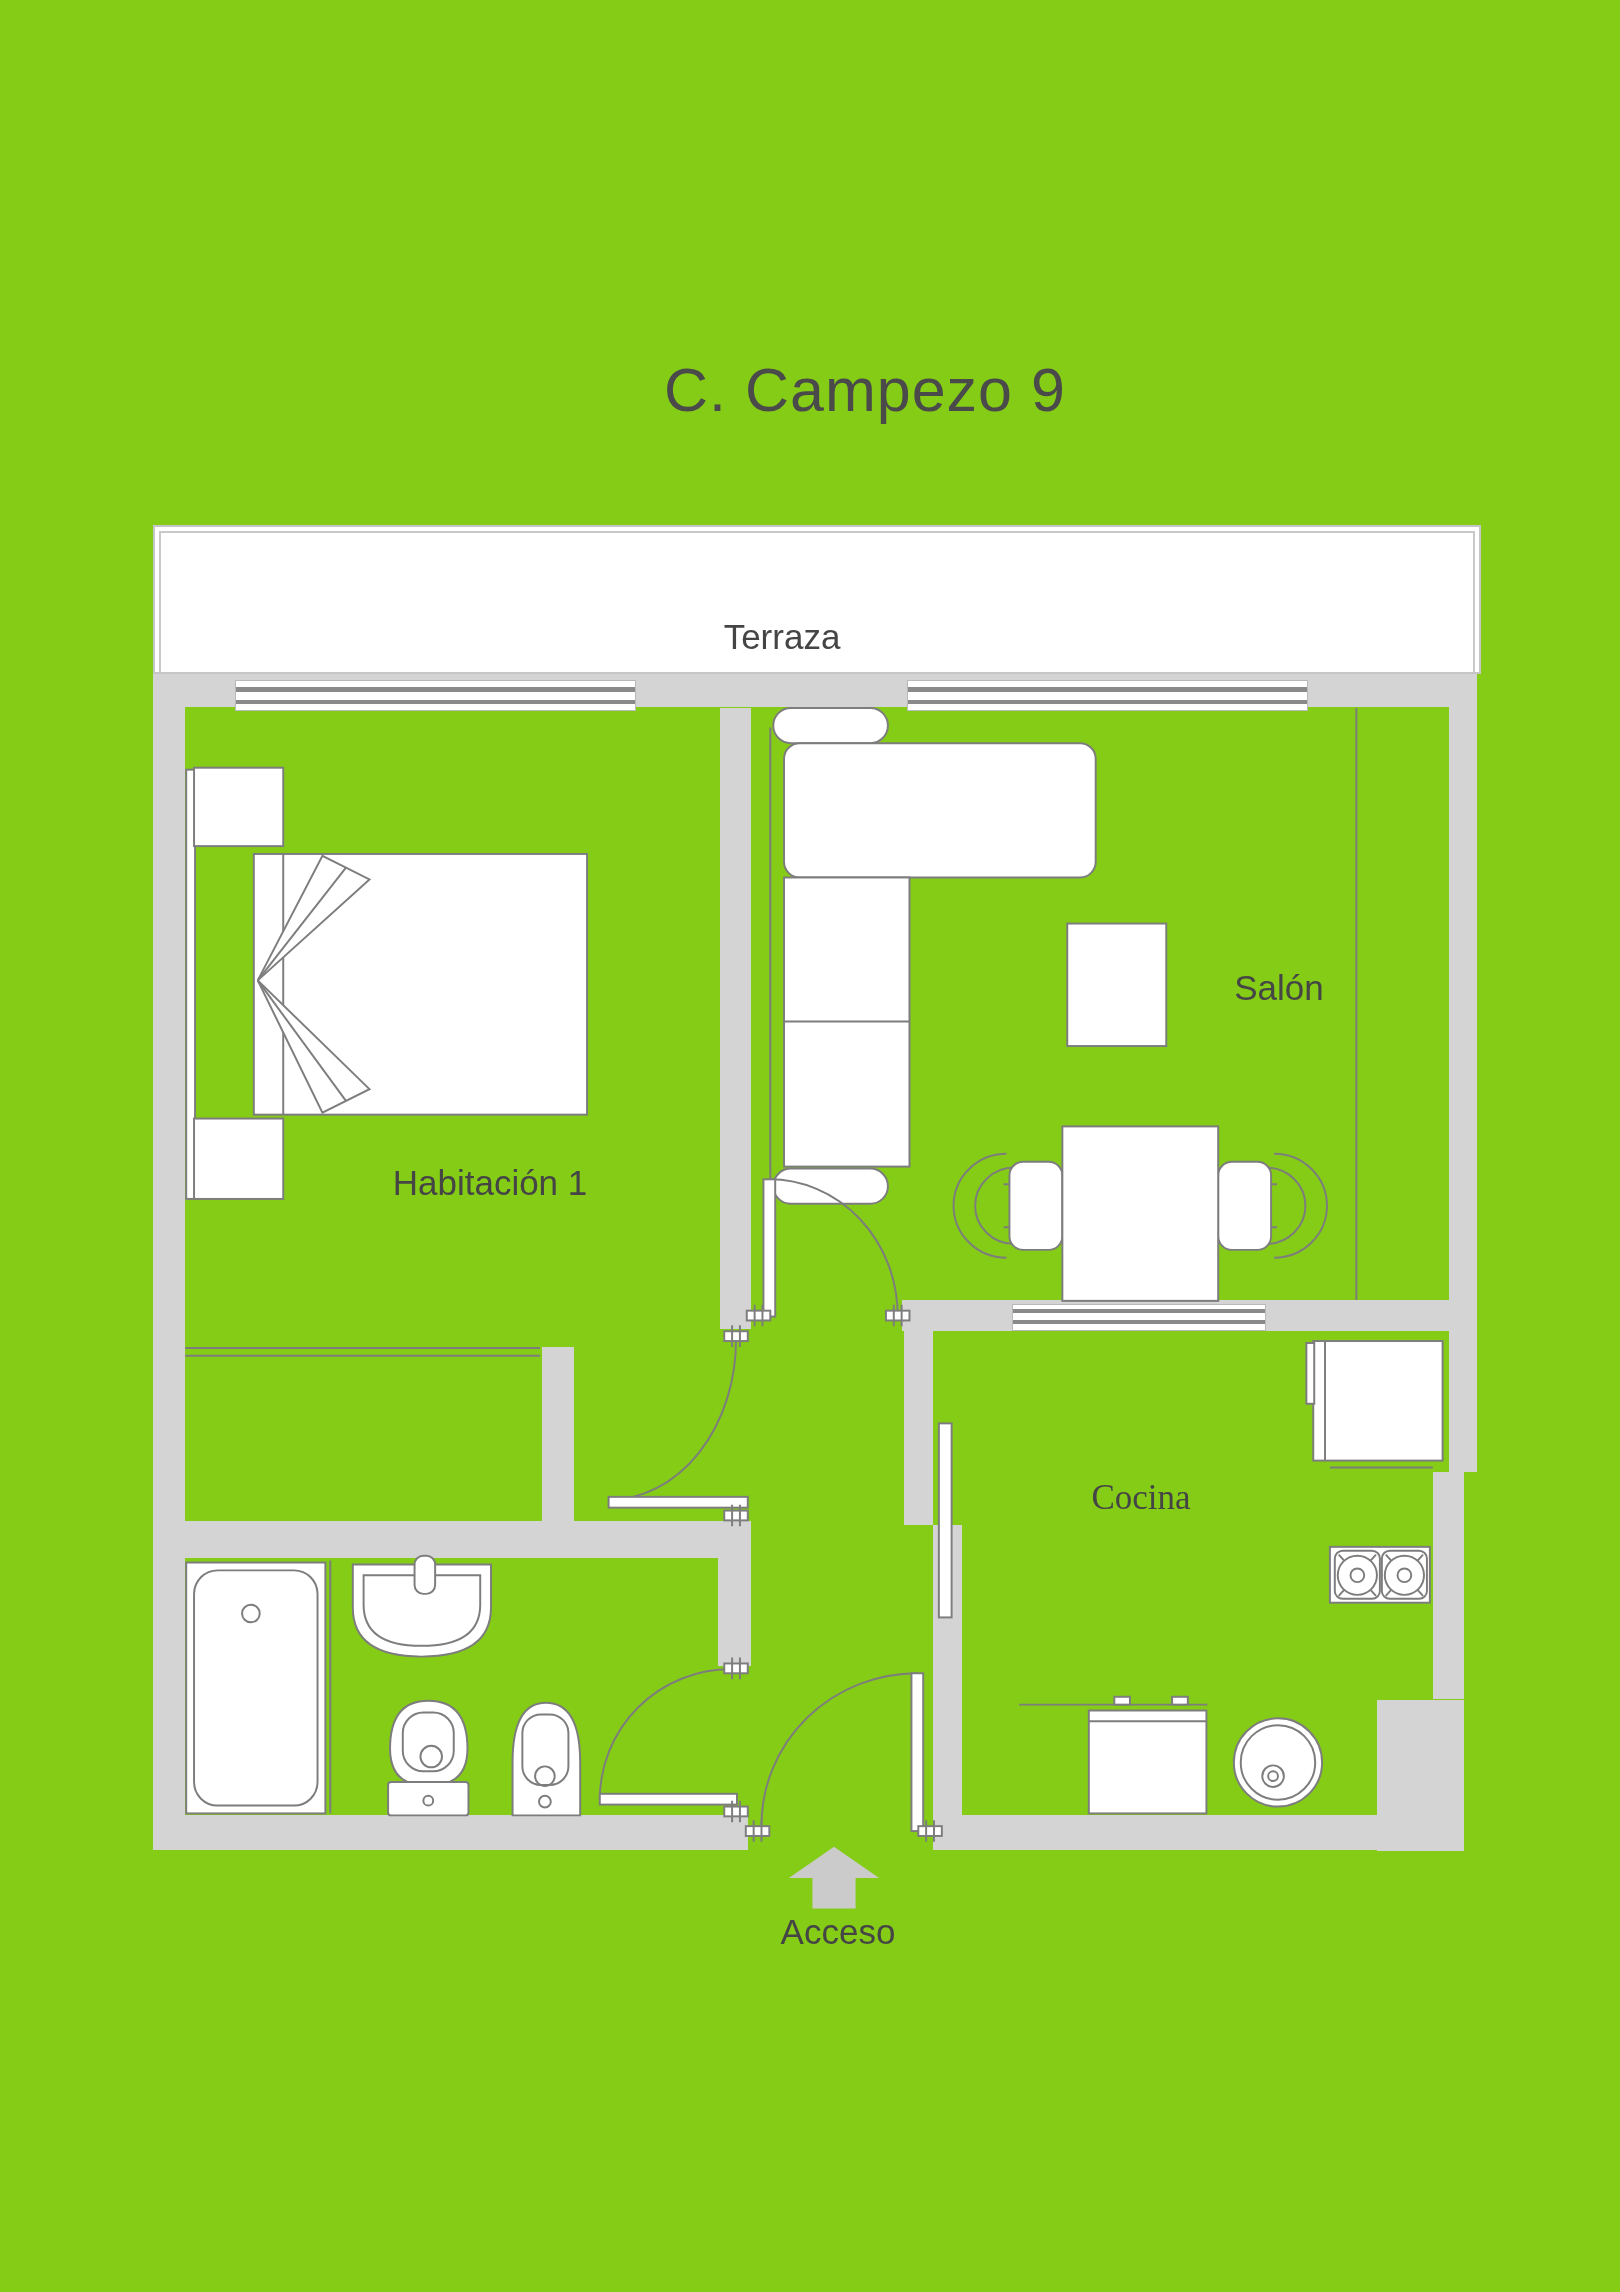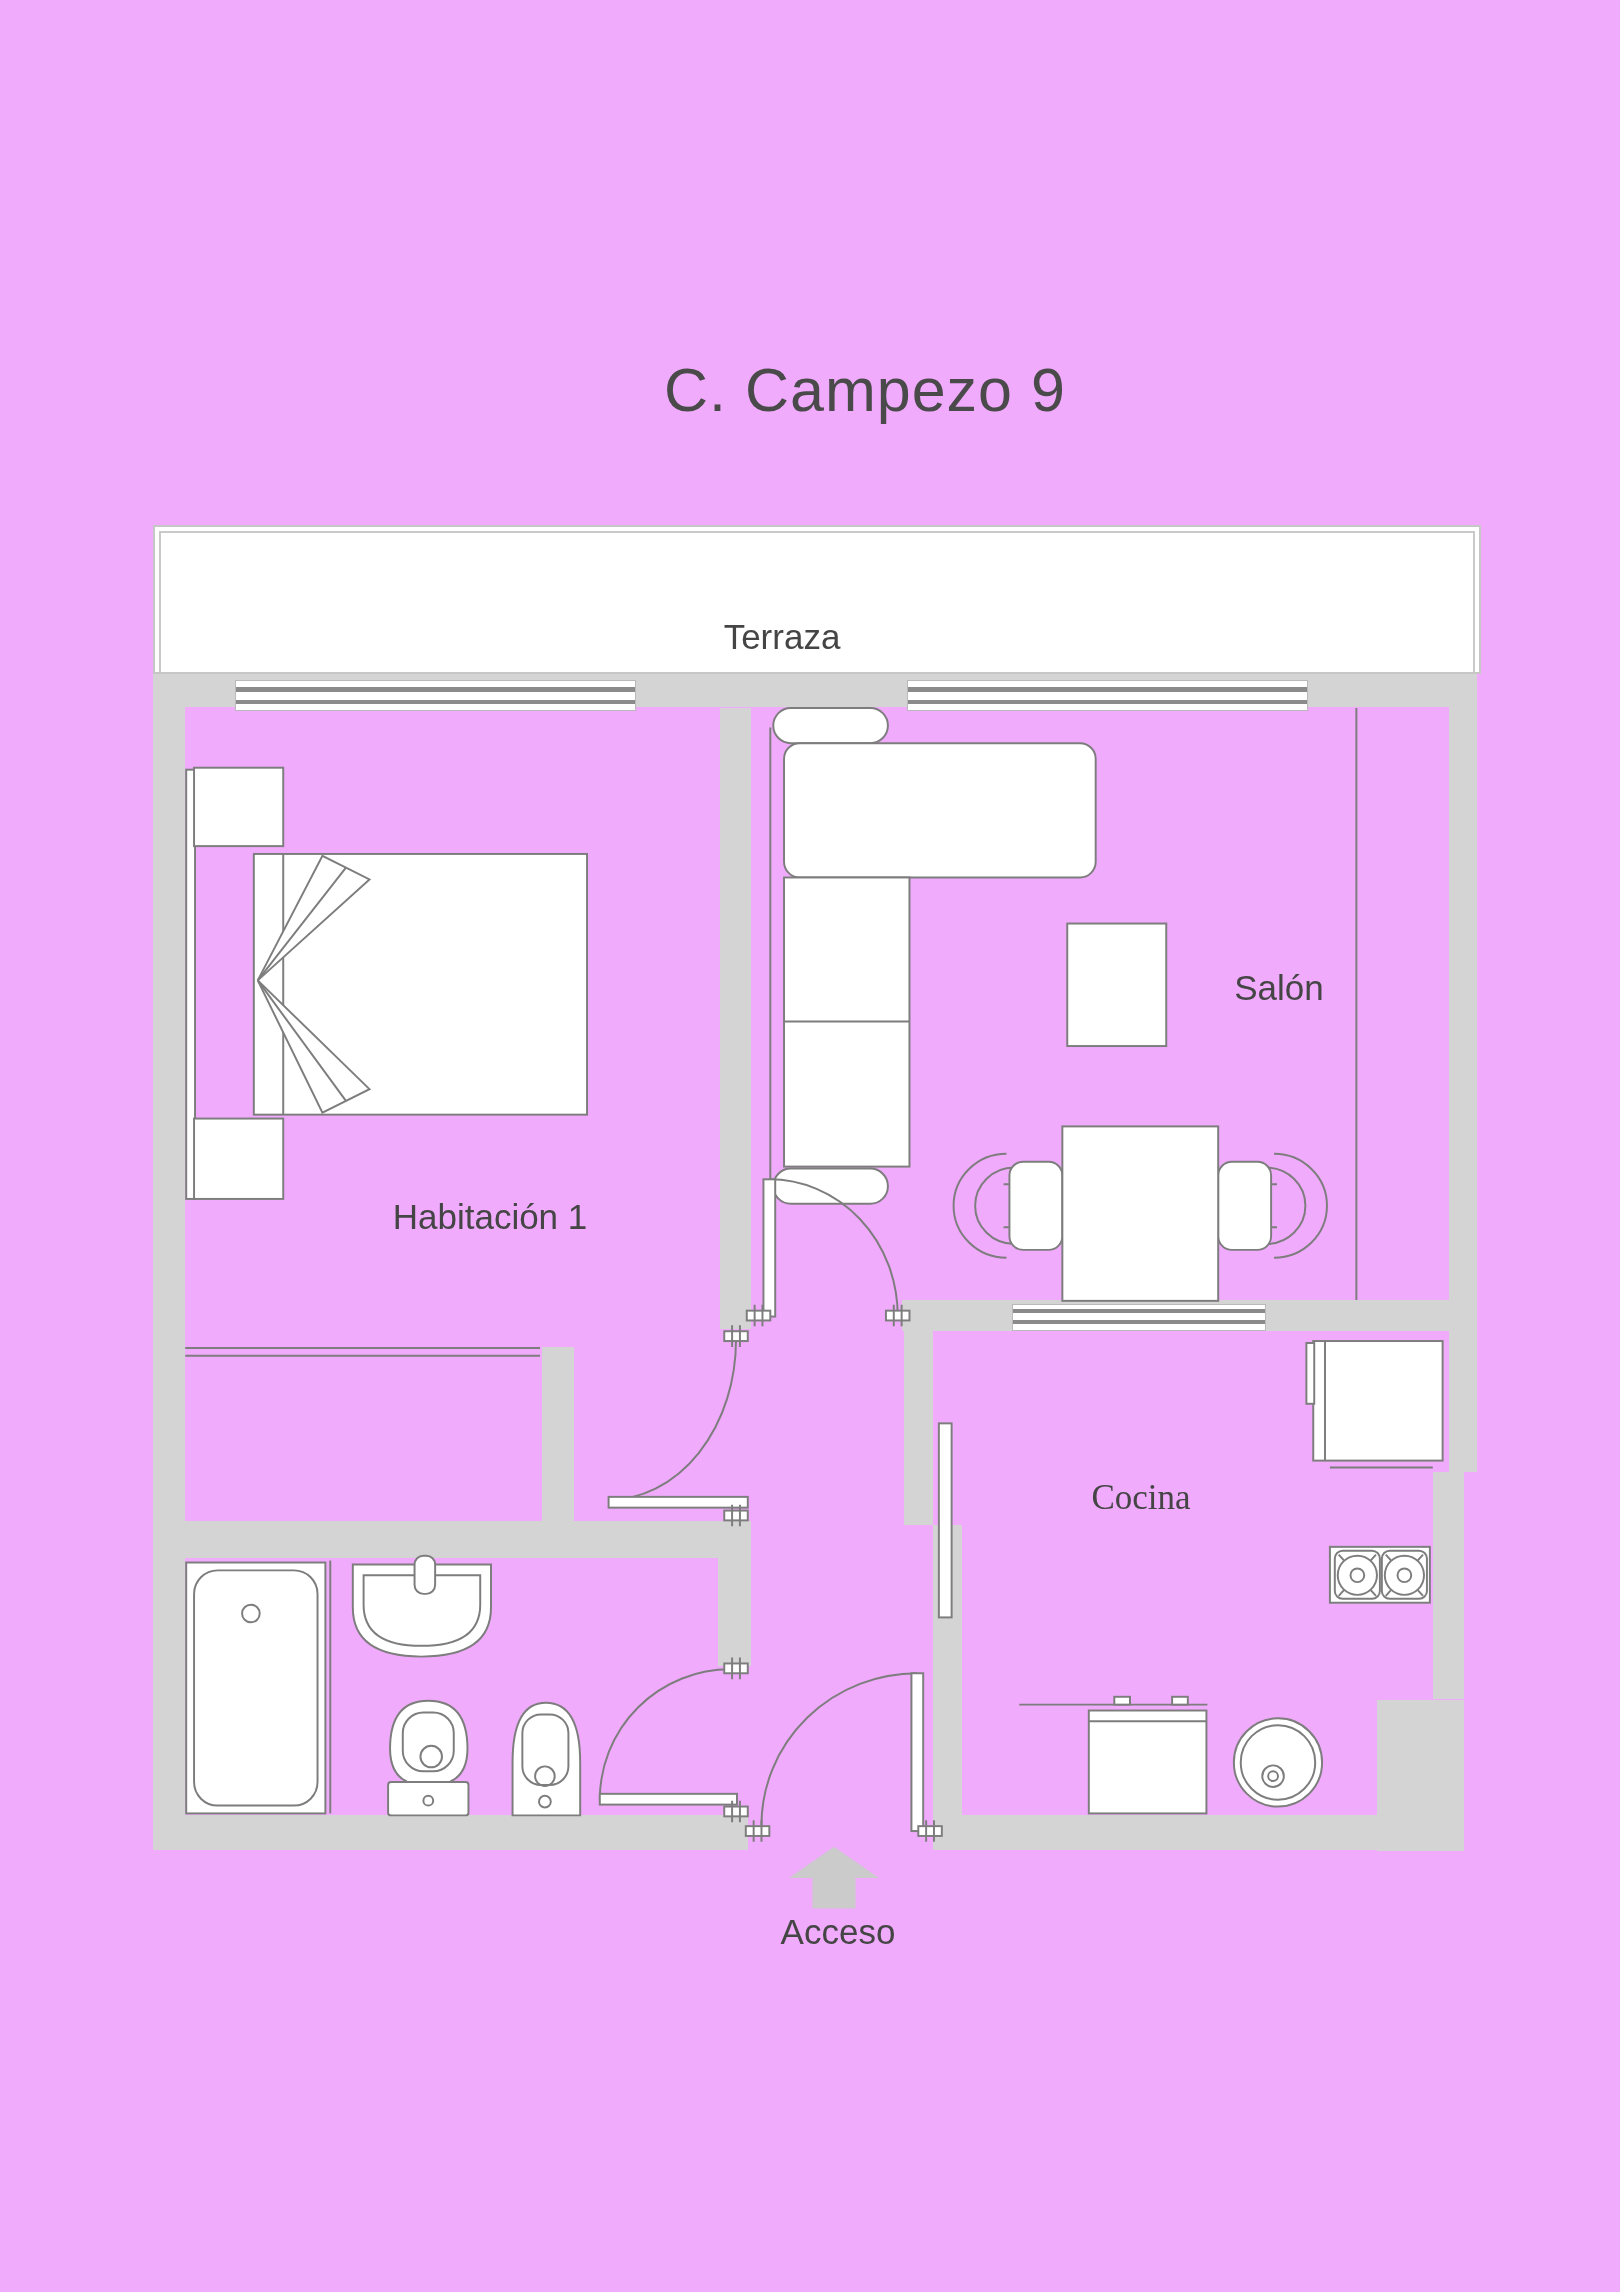--- a/index.html
+++ b/index.html
@@ -1,16 +1,16 @@
 <!DOCTYPE html>
 <html><head>
 <meta charset="utf-8">
 <style>
   html,body{margin:0;padding:0;background:#fff;}
-  #page{position:relative;width:1620px;height:2293px;background:#f0abfc;overflow:hidden;
+  #page{position:relative;width:1620px;height:2293px;background:#84cc16;overflow:hidden;
         font-family:"Liberation Sans",sans-serif;}
   #title{position:absolute;left:664px;top:355px;font-size:61px;color:#4a4a4a;
          letter-spacing:1px;white-space:nowrap;}
   .room-label{position:absolute;transform:translateX(-50%);font-size:35px;color:#454545;
               white-space:nowrap;}
   .wall{position:absolute;background:#d4d4d4;}
   #terrace{position:absolute;left:153px;top:525px;width:1324px;height:145px;
            border:2px solid #c6c6c6;background:#fff;}
   #terrace-inner{position:absolute;left:3.9px;top:3.9px;right:3.9px;bottom:0;
                  border-top:2px solid #c9c9c9;border-left:2px solid #c9c9c9;
@@ -197,19 +197,19 @@
       <path class="fo" d="M945,1857 V1879 M953,1857 V1879"></path>
       <rect class="fx" x="761" y="1863" width="24" height="10"></rect>
       <path class="fo" d="M769,1857 V1879 M777,1857 V1879"></path>
     </g>
 
     <g>
       <polygon points="851,1884 897,1916 873,1916 873,1947 829,1947 829,1916 805,1916" fill="#cbcbcb" stroke="none"></polygon>
     </g>
   </svg>
 
-  <div class="room-label" style="left:490px;top:1197px;text-align:right;">Habitación 1</div>
+  <div class="room-label" style="left:490px;top:1163px;text-align:right;">Habitación 1</div>
   <div class="room-label" style="left:1279px;top:968px;">Salón</div>
   <div class="room-label" style="left:1141px;top:1478px;font-family:Liberation Serif, serif;">Cocina</div>
   <div class="room-label" style="left:838px;top:1912px;">Acceso</div>
 
 </div>
 
 
 </body></html>

